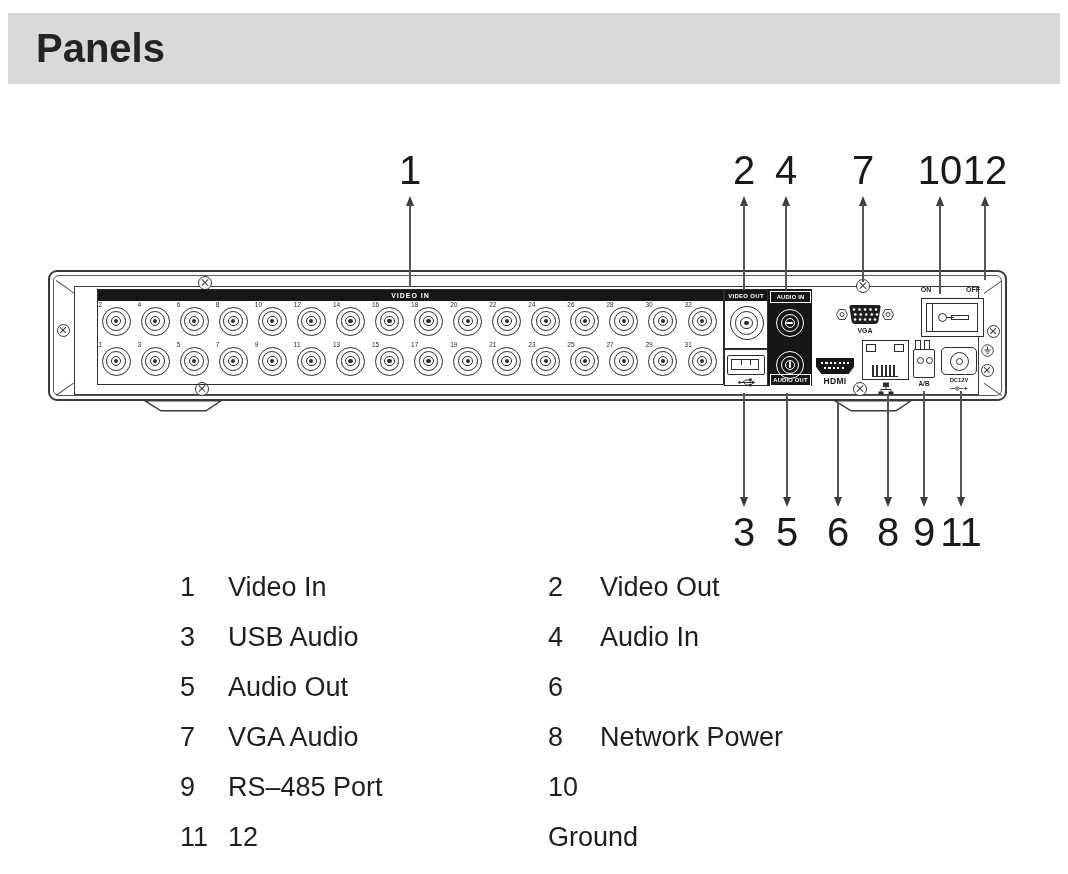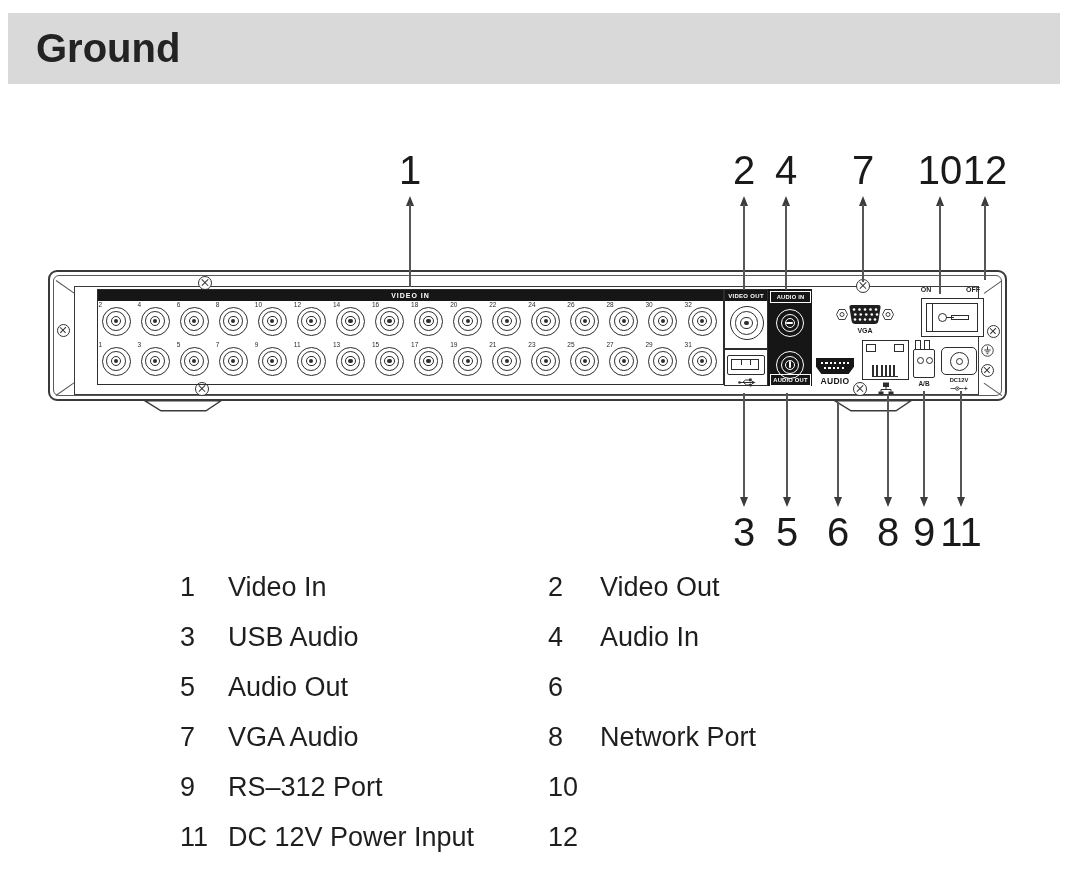--- a/index.html
+++ b/index.html
@@ -118,21 +118,21 @@
   .gnd-ic{position:absolute;left:930.5px;top:71.5px;}
   
   .legend{position:absolute;left:0;top:562px;width:100%;}
   .lg-row{display:grid;grid-template-columns:48px 320px 52px auto;padding-left:180px;
     height:50px;line-height:50px;font-size:27px;color:#1e1e1e;}
 </style>
 </head>
 <body>
 
 <div class="hdr-bar">
-  <div class="hdr-title">Ground</div>
+  <div class="hdr-title">Panels</div>
 </div>
 
 <div id="device">
   <div class="lip"></div>
   <div class="inner-panel"></div>
 
   <div class="diag" style="left:6px;top:8px;transform:rotate(35deg);"></div>
   <div class="diag" style="left:952px;top:8px;transform:rotate(145deg);"></div>
   <div class="diag" style="left:6px;top:123px;transform:rotate(-35deg);"></div>
   <div class="diag" style="left:952px;top:123px;transform:rotate(-145deg);"></div>
@@ -380,21 +380,21 @@
     </div>
     <div class="rca" style="top:61px;">
       <i class="r1"></i>
         <i class="r2"></i>
         <span class="slot-v"></span>
     </div>
     <div class="aud-lbl" style="top:84px;">AUDIO OUT</div>
   </div>
 
   <div class="hdmi-conn"></div>
-  <div class="hdmi-lbl">AUDIO</div>
+  <div class="hdmi-lbl">HDMI</div>
 
   <div class="rj45">
     <div class="latch" style="left:3px;"></div>
     <div class="latch" style="left:31px;"></div>
     <div class="pins"></div>
   </div>
   <svg class="net-ic" width="16" height="13" viewBox="0 0 32 26">
     <rect x="10" y="1" width="12" height="9" fill="#2d2d2d"></rect>
     <g stroke="#2d2d2d" stroke-width="2" fill="none">
       <path d="M16 10 V15"></path>
@@ -564,25 +564,25 @@
   </div>
   <div class="lg-row">
     <span>5</span>
     <span>Audio Out</span>
     <span>6</span>
   </div>
   <div class="lg-row">
     <span>7</span>
     <span>VGA Audio</span>
     <span>8</span>
-    <span>Network Port</span>
+    <span>Network Power</span>
   </div>
   <div class="lg-row">
     <span>9</span>
-    <span>RS–312 Port</span>
+    <span>RS–485 Port</span>
     <span>10</span>
   </div>
   <div class="lg-row">
     <span>11</span>
-    <span>DC 12V Power Input</span>
     <span>12</span>
+    <span>Ground</span>
   </div>
 </div>
 
 </body></html>

